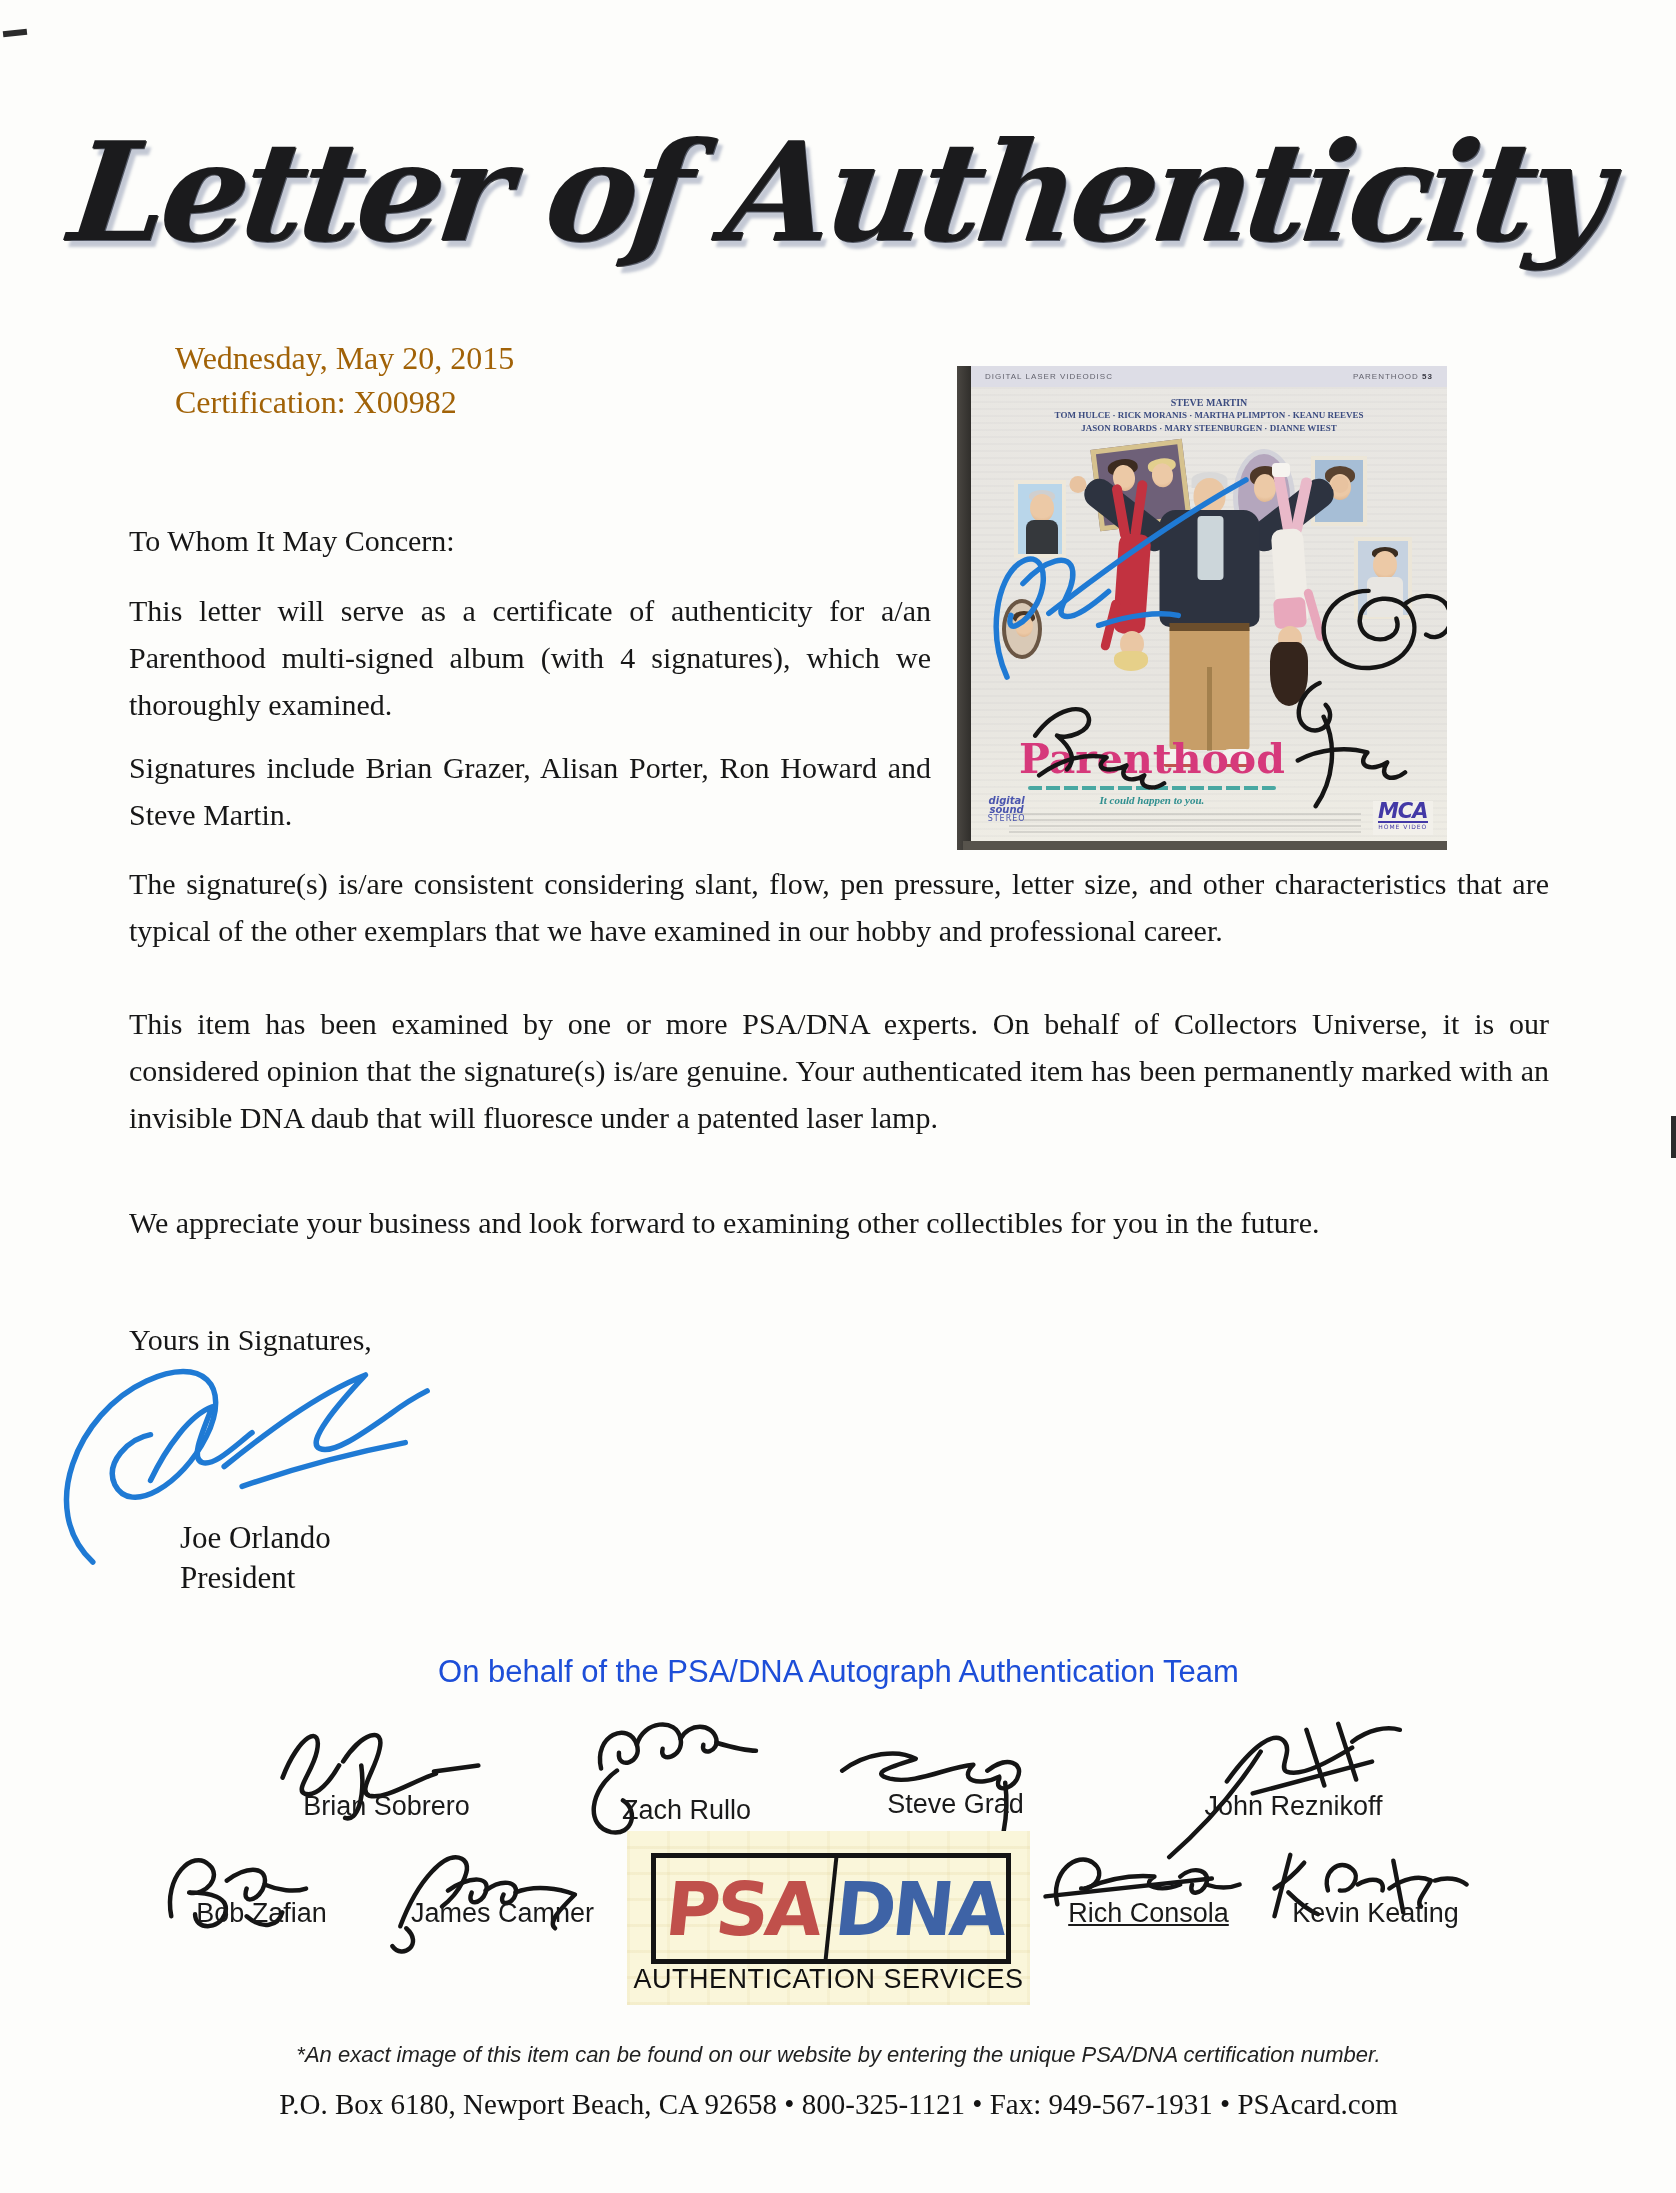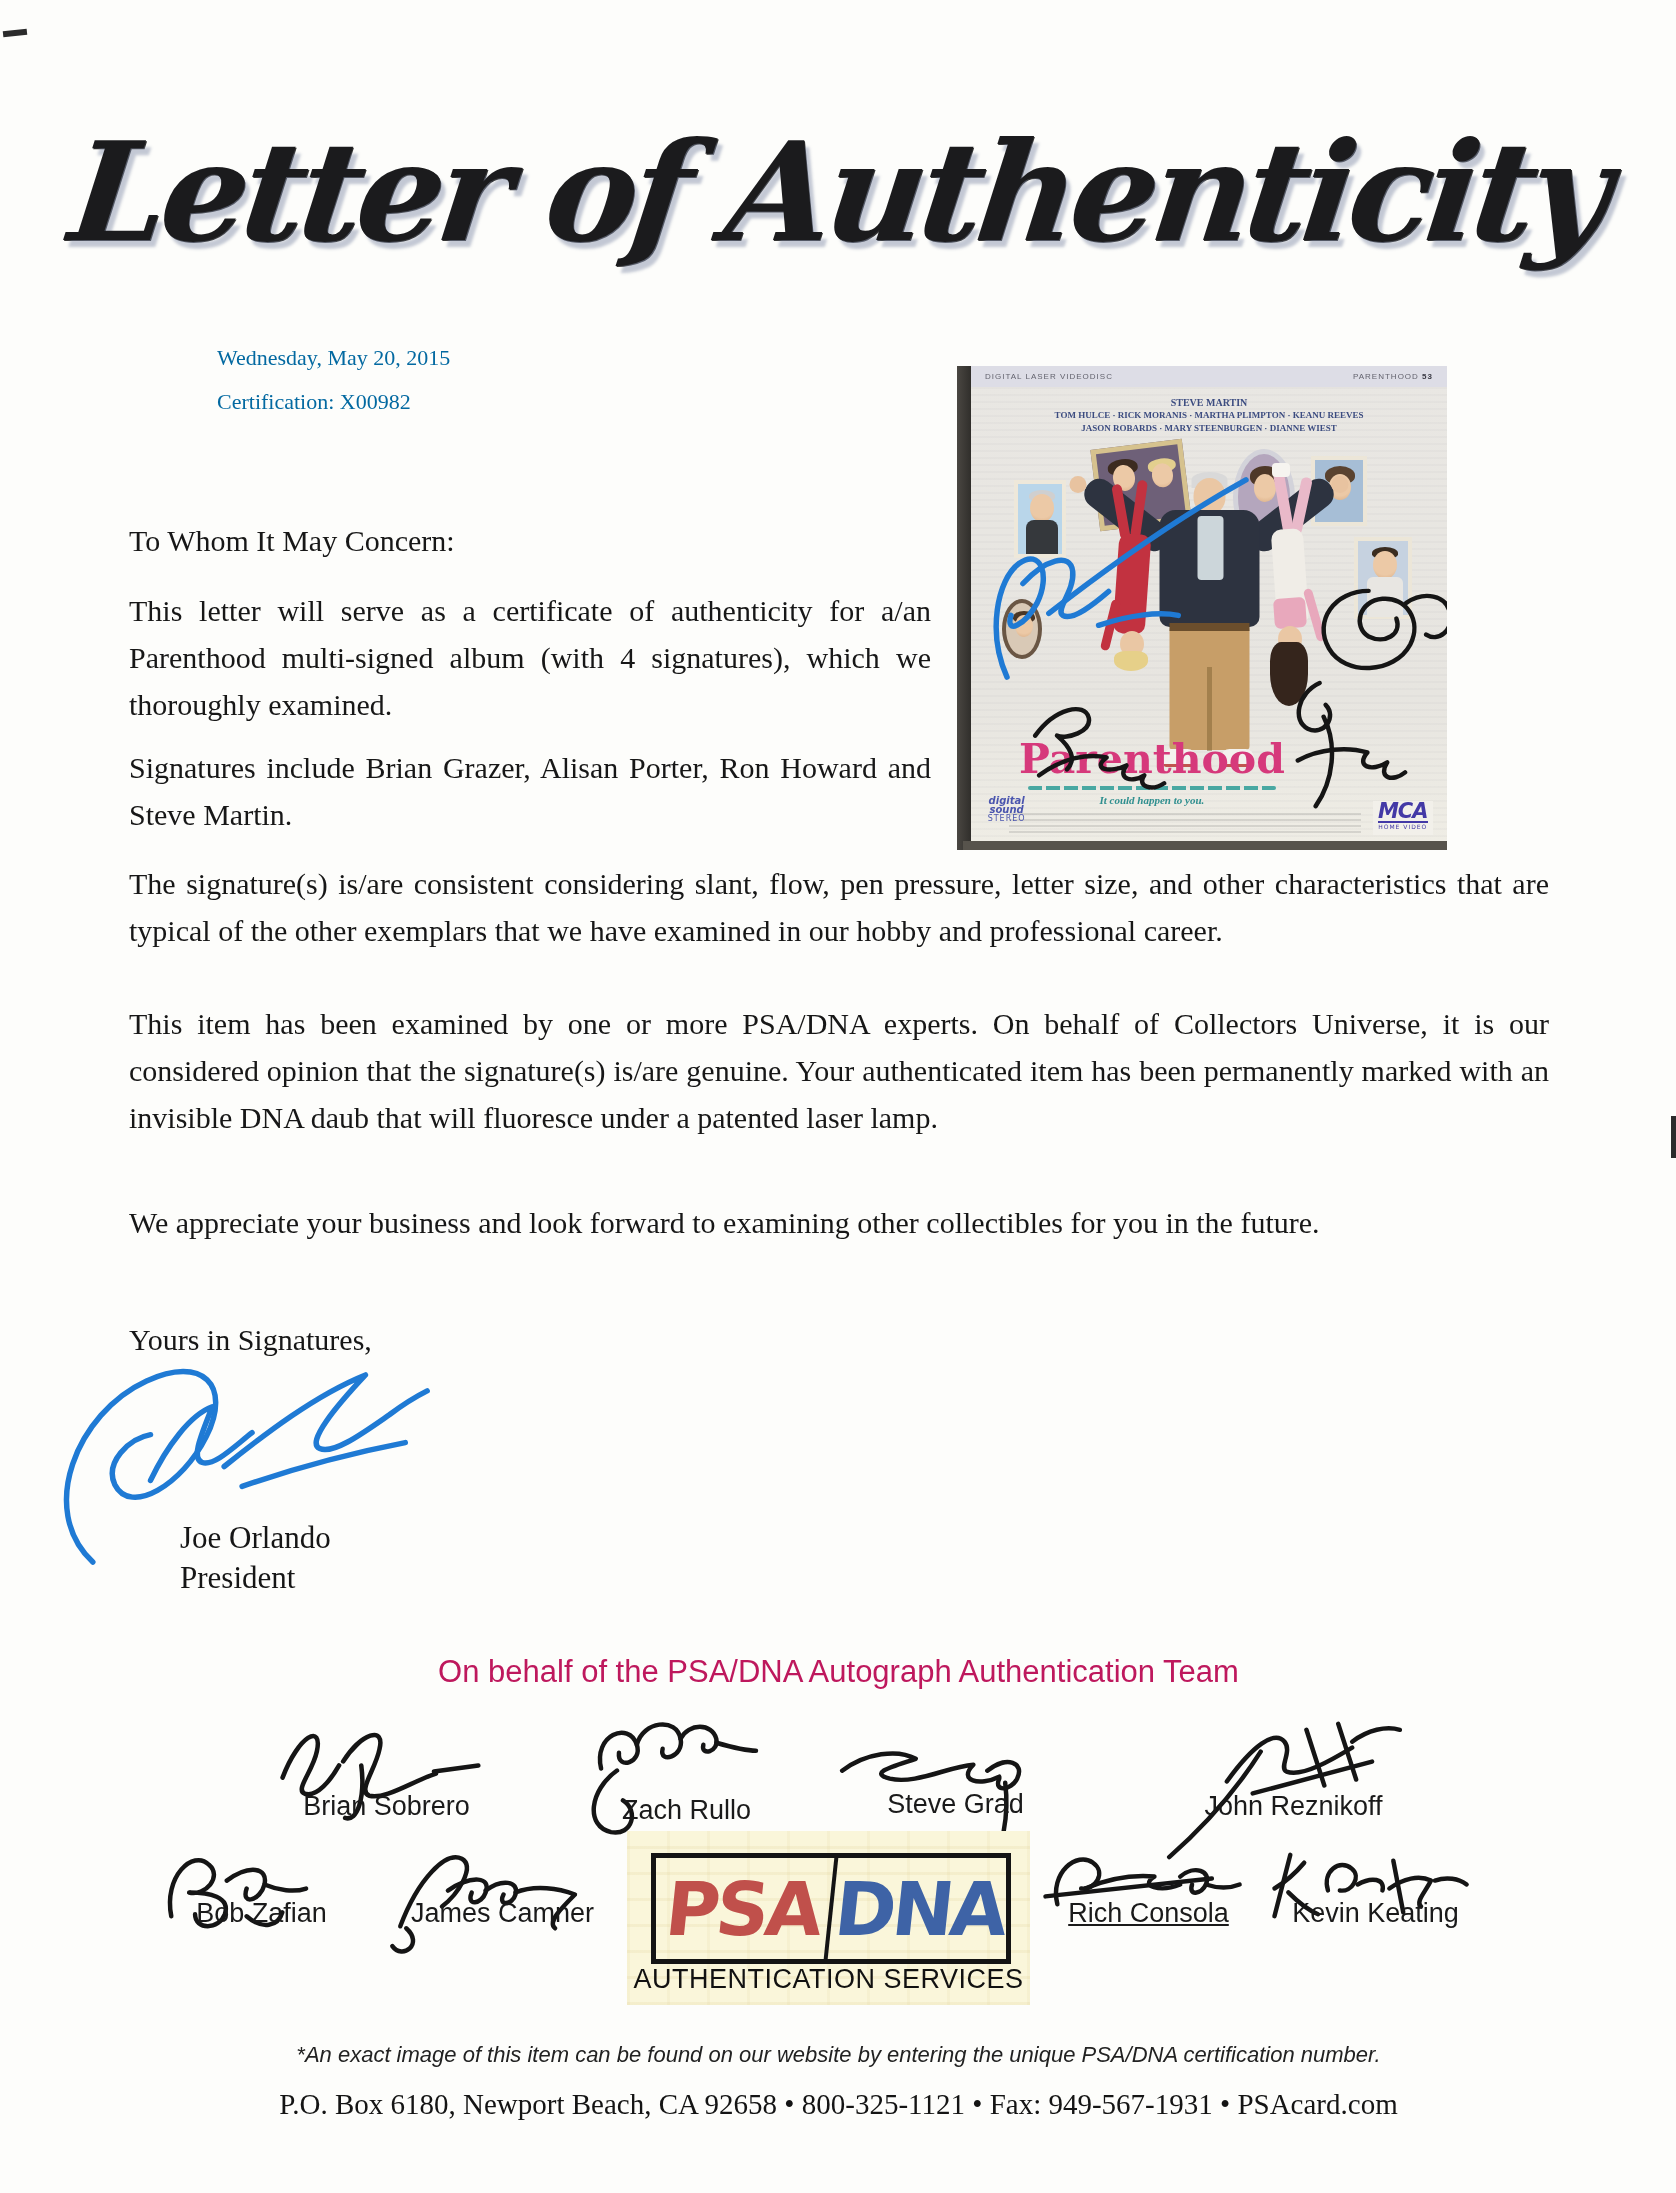--- a/index.html
+++ b/index.html
@@ -10,33 +10,33 @@
   }
   
   .loa-title{
     position:absolute;top:111px;left:0;width:100%;text-align:center;
     font-family:"DejaVu Serif",serif;font-style:italic;font-weight:700;
     font-size:137px;letter-spacing:-6px;color:#1b1b1d;
     transform:skewX(-7deg);
     text-shadow:6px 7px 3px rgba(125,135,165,.45), 1px 1px 0 #333;
     white-space:nowrap;
   }
-  .date-block{position:absolute;left:175px;top:336px;font-size:22px;line-height:44px;color:#0369a1;margin-left:42px;}
+  .date-block{position:absolute;left:175px;top:336px;font-size:32px;line-height:44px;color:#a16207;}
   
   .para{position:absolute;left:129px;font-size:30px;line-height:47px;text-align:justify;color:#171717;}
   .narrow{width:802px;}
   .wide{width:1420px;}
   .nojust{text-align:left;}
   
   .sig-orlando{position:absolute;left:55px;top:1351px;width:408px;height:231px;}
   .signer{position:absolute;left:180px;font-size:31px;line-height:40px;}
   
   .team-heading{
     position:absolute;top:1654px;left:0;width:100%;text-align:center;
-    font-family:"Liberation Sans",sans-serif;font-size:31px;color:#be185d;
+    font-family:"Liberation Sans",sans-serif;font-size:31px;color:#1d4ed8;
   }
   .team-name{
     position:absolute;width:259px;text-align:center;
     font-family:"Liberation Sans",sans-serif;font-size:27px;color:#1a1a1a;
   }
   .sig{position:absolute;}
   .sig path{fill:none;stroke:var(--sig-black,#151515);stroke-width:4.5;stroke-linecap:round;stroke-linejoin:round;}
   .sig-blue path{stroke:var(--sig-blue,#1f7ad4);}
   .sig-thick path{stroke-width:5.5;}
   

